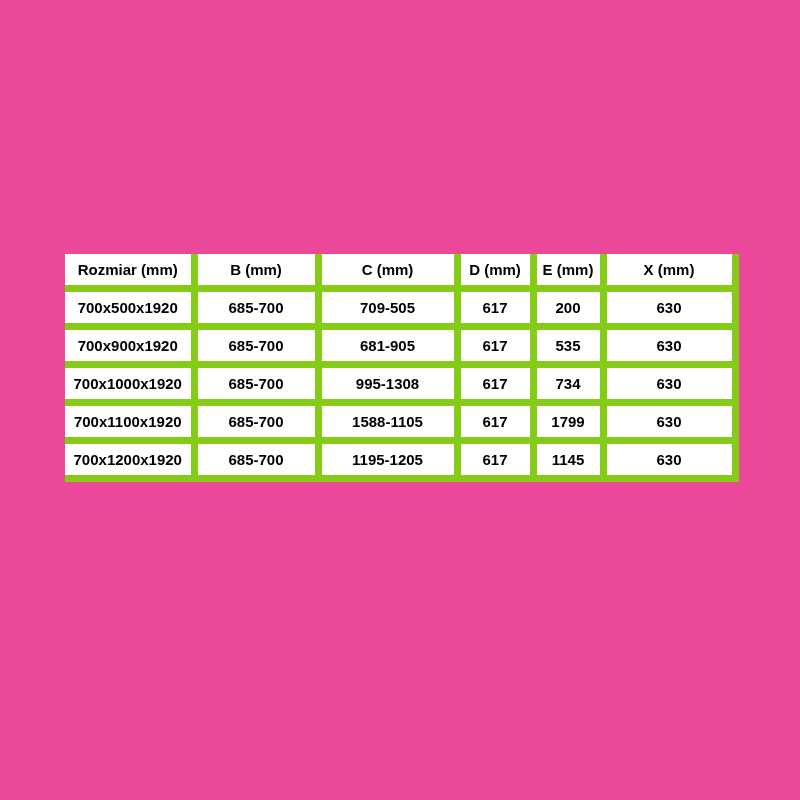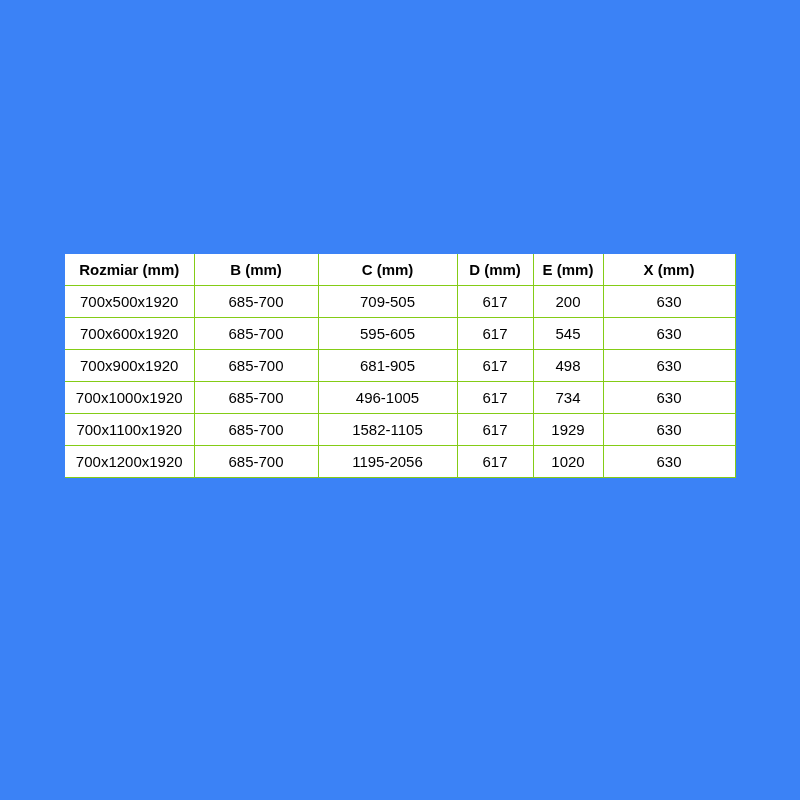--- a/index.html
+++ b/index.html
@@ -7,46 +7,47 @@
     padding: 0;
     width: 800px;
     height: 800px;
     background: #ffffff;
     font-family: "Liberation Sans", sans-serif;
   }
   .canvas {
     position: relative;
     width: 800px;
     height: 800px;
-    background: #3b82f6;
+    background: #ec4899;
   }
   .spec-table-wrap {
     position: absolute;
     left: 65px;
     top: 254px;
     width: 670px;
   }
   table.spec-table {
     border-collapse: collapse;
     table-layout: fixed;
     width: 670px;
     background: #ffffff;
   }
   table.spec-table th,
   table.spec-table td {
-    border: 1px solid #84cc16;
+    border: 7px solid #84cc16;
     height: 31px;
     padding: 0 2px;
     text-align: center;
     vertical-align: middle;
     color: #000000;
     font-size: 15px;
     line-height: 1;
     white-space: nowrap;
     overflow: hidden;
+    font-weight: bold;
   }
   table.spec-table thead th {
     border-top: none;
     font-weight: bold;
   }
   table.spec-table th:first-child,
   table.spec-table td:first-child {
     border-left: none;
   }
   col.c0 { width: 129px; }
@@ -83,55 +84,47 @@
       <tbody>
         <tr>
           <td>700x500x1920</td>
           <td>685-700</td>
           <td>709-505</td>
           <td>617</td>
           <td>200</td>
           <td>630</td>
         </tr>
         <tr>
-          <td>700x600x1920</td>
-          <td>685-700</td>
-          <td>595-605</td>
-          <td>617</td>
-          <td>545</td>
-          <td>630</td>
-        </tr>
-        <tr>
           <td>700x900x1920</td>
           <td>685-700</td>
           <td>681-905</td>
           <td>617</td>
-          <td>498</td>
+          <td>535</td>
           <td>630</td>
         </tr>
         <tr>
           <td>700x1000x1920</td>
           <td>685-700</td>
-          <td>496-1005</td>
+          <td>995-1308</td>
           <td>617</td>
           <td>734</td>
           <td>630</td>
         </tr>
         <tr>
           <td>700x1100x1920</td>
           <td>685-700</td>
-          <td>1582-1105</td>
+          <td>1588-1105</td>
           <td>617</td>
-          <td>1929</td>
+          <td>1799</td>
           <td>630</td>
         </tr>
         <tr>
           <td>700x1200x1920</td>
           <td>685-700</td>
-          <td>1195-2056</td>
+          <td>1195-1205</td>
           <td>617</td>
-          <td>1020</td>
+          <td>1145</td>
           <td>630</td>
         </tr>
       </tbody>
     </table>
   </div>
 </div>
 
 </body></html>

